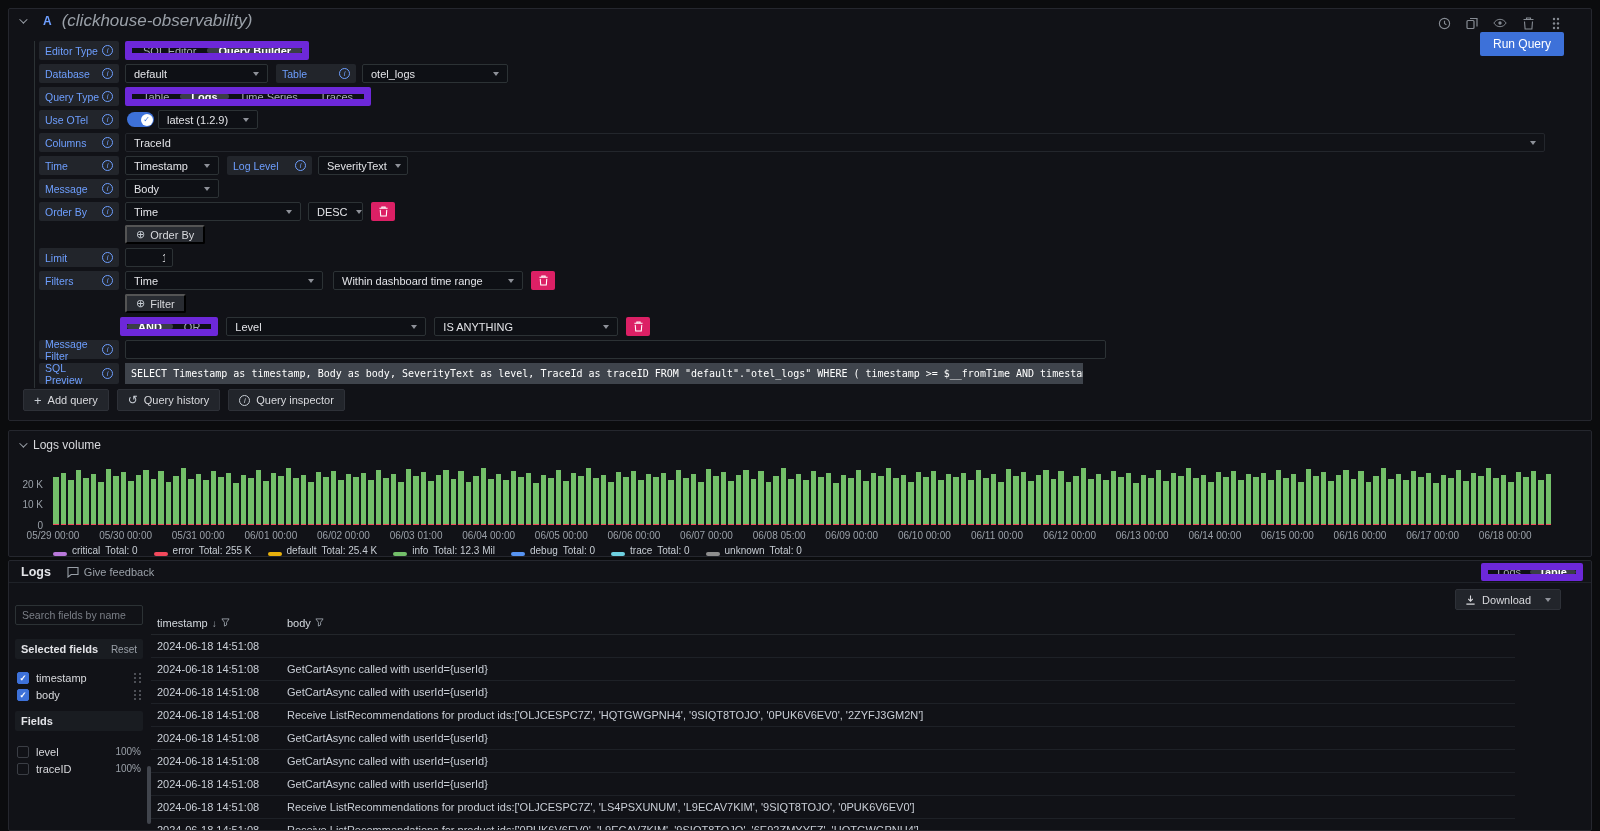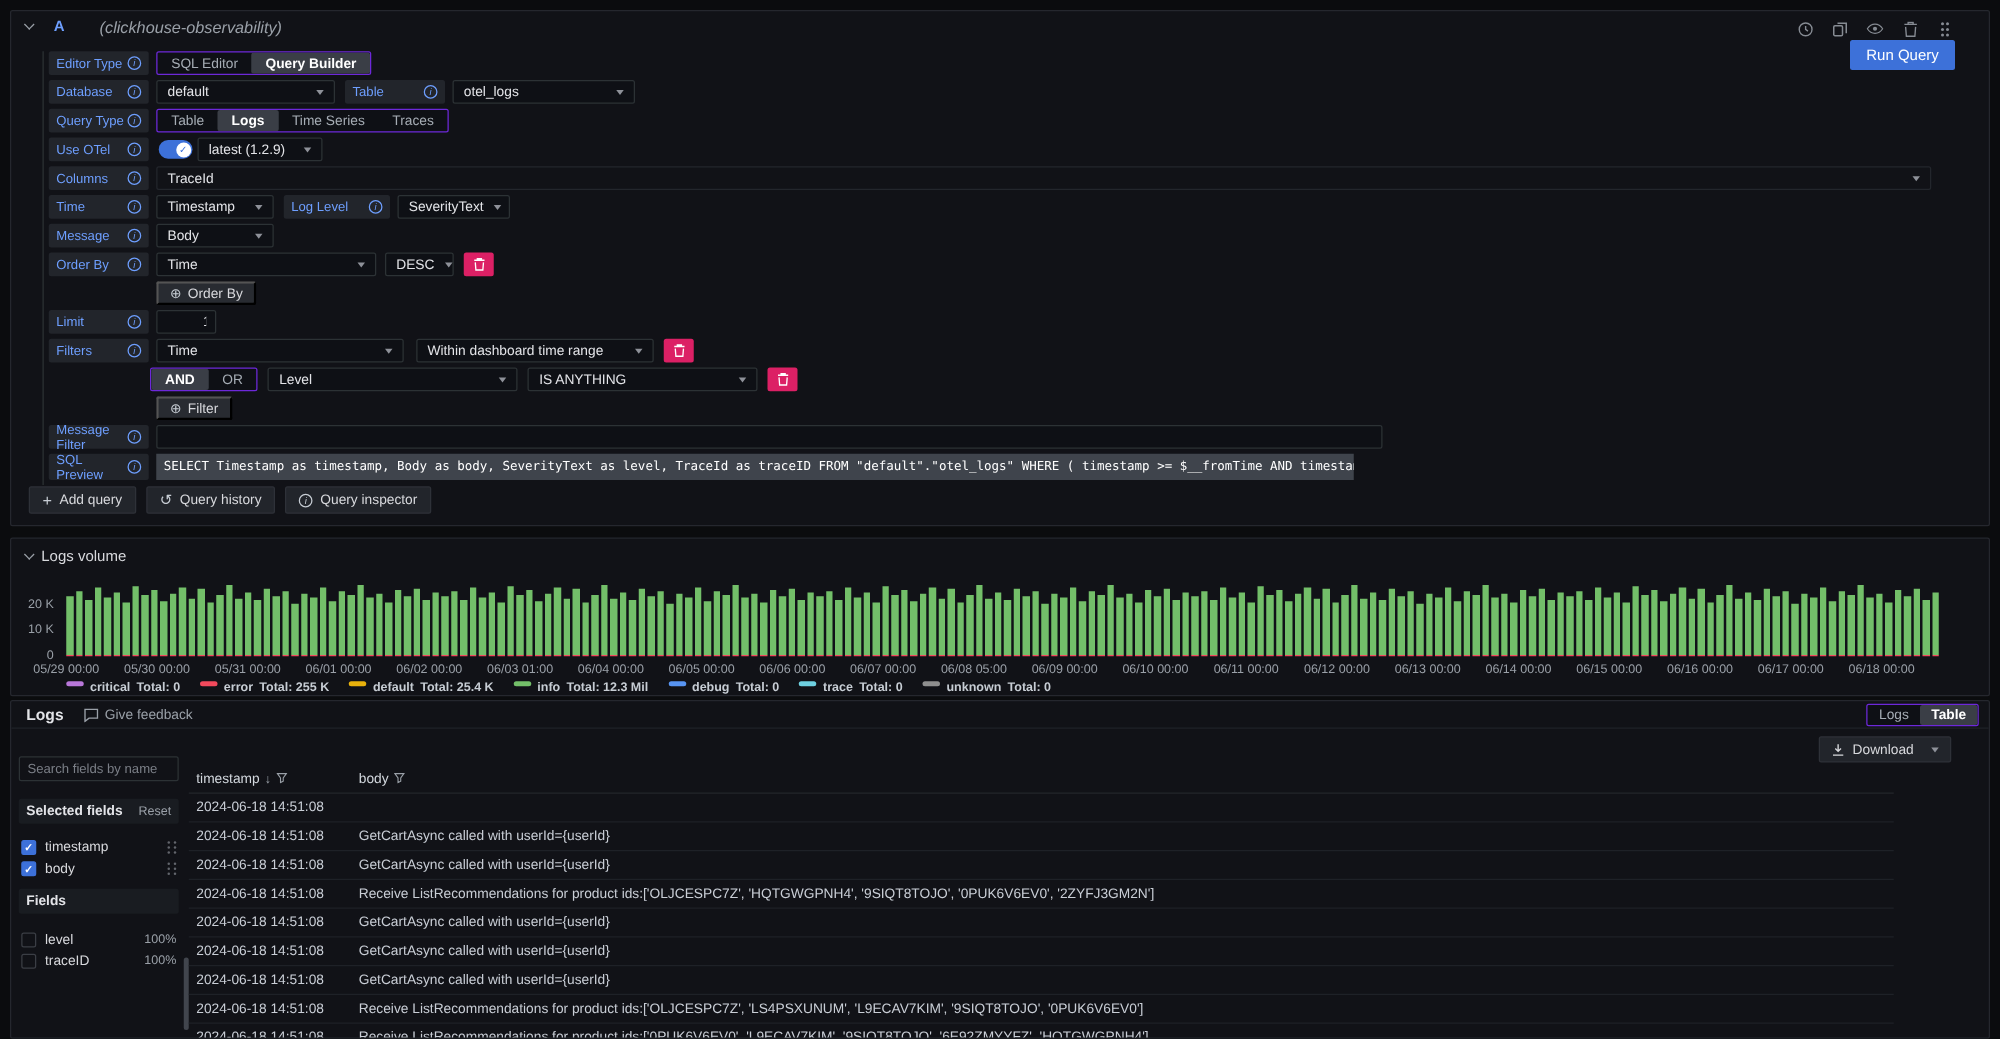--- a/index.html
+++ b/index.html
@@ -8,42 +8,42 @@
     width:1600px; height:831px; position:relative; overflow:hidden;
     background:#0b0c0e; color:#d8d9dd;
     font-family:"Liberation Sans", sans-serif; font-size:11px;
   }
   .panel { position:absolute; background:#111217; border:1px solid #25272e; border-radius:2px; }
 
   
   #qe-panel { left:8px; top:8px; width:1584px; height:413px; }
   #qe-header { display:flex; align-items:center; height:24px; padding:0 10px; gap:10px; }
   .refid { color:#6e9fff; font-weight:bold; font-size:12px; margin-left:8px; }
-  .ds-name { font-style:italic; color:#9aa0a8; font-size:13px; margin-left:18px; }
+  .ds-name { font-style:italic; color:#9aa0a8; font-size:17px; }
   #qe-icons { position:absolute; right:28px; top:7px; display:flex; gap:14px; align-items:center; }
   #qe-icons .hicon { width:14px; height:14px; display:flex; align-items:center; justify-content:center; color:#868b93; }
   .runq { position:absolute; right:27px; top:23px; height:24px; background:#3d71d9; color:#fff;
           border:none; border-radius:2px; font-size:12px; font-weight:500; padding:0 13px;
           font-family:"Liberation Sans",sans-serif; display:flex; align-items:center; }
   #qe-form { position:absolute; left:25px; top:32px; right:20px; border-left:1px solid #2c3235; padding-left:4px; }
   .frow { display:flex; align-items:stretch; height:19px; margin-bottom:4px; }
   .lbl { width:80px; min-width:80px; background:#22252b; color:#6e9fff; display:flex; align-items:center;
          justify-content:space-between; padding:0 6px; font-size:10.5px; font-weight:500; border-radius:2px; margin-right:2px; }
   .lbl.ghost { background:transparent; }
   .lbl2 { margin-left:8px; }
   .info { width:11px; height:11px; min-width:11px; border-radius:50%; border:1px solid #6e9fff; color:#6e9fff;
           display:flex; align-items:center; justify-content:center; font-size:7.5px; font-style:italic; }
   .info::before { content:"i"; }
   .sel { background:#0e1015; border:1px solid #2c3235; border-radius:2px; display:flex; align-items:center;
          justify-content:space-between; padding:0 8px; color:#e3e4e8; font-weight:500; margin-left:4px; }
   .caret { width:0; height:0; border-left:3.5px solid transparent; border-right:3.5px solid transparent;
            border-top:4px solid #8e9199; margin-left:8px; }
   .chev-open { width:6px; height:6px; border-right:1.5px solid #9aa0a8; border-bottom:1.5px solid #9aa0a8;
                transform:rotate(45deg) translateY(-2px); display:inline-block; }
-  .seg { display:flex; background:#0e1015; border:1px solid #6d28d9; border-radius:2px; margin-left:4px; overflow:hidden; }
+  .seg { display:flex; background:#0e1015; border:7px solid #6d28d9; border-radius:2px; margin-left:4px; overflow:hidden; }
   .seg .opt { display:flex; align-items:center; padding:0 11px; color:#a6adb5; cursor:default; }
   .seg .opt.active { background:#3a3e46; color:#fff; font-weight:600; border-radius:2px; }
   .toggle { width:27px; height:15px; min-width:27px; border-radius:8px; background:#3d71d9; position:relative;
             margin-left:6px; align-self:center; }
   .toggle .knob { position:absolute; right:1.5px; top:1.5px; width:12px; height:12px; background:#fff; border-radius:50%;
                   display:flex; align-items:center; justify-content:center; color:#3d71d9; font-size:8px; }
   .toggle .knob::before { content:"\2713"; }
   .gfinput { background:#0e1015; border:1px solid #2c3235; border-radius:2px; color:#e3e4e8; font-size:11px;
              padding:0 7px; margin-left:4px; font-family:"Liberation Sans",sans-serif; }
   .trashbtn { width:24px; min-width:24px; background:#dc2065; border:none; border-radius:2px; margin-left:8px;
@@ -67,21 +67,21 @@
   .ptitle { display:flex; align-items:center; gap:8px; padding:7px 0 0 10px; font-size:12px; font-weight:500; color:#d8d9dd; }
   #yticks { position:absolute; left:0; top:32px; width:38px; height:62px; }
   #yticks span { position:absolute; right:4px; transform:translateY(50%); color:#9aa0a8; font-size:10px; }
   #bars { position:absolute; left:44px; right:40px; top:32px; height:62px; display:flex; align-items:flex-end; gap:2px; }
   .bar { flex:1; height:100%; display:flex; flex-direction:column; justify-content:flex-end; }
   .bar-g { background:#73bf69; width:100%; }
   .bar-r { background:#f2495c; width:100%; }
   #xlabels { position:absolute; left:44px; right:40px; top:99px; height:12px; }
   #xlabels span { position:absolute; transform:translateX(-50%); color:#9aa0a8; font-size:10px; white-space:nowrap; }
   #legend { position:absolute; left:44px; top:114px; display:flex; gap:16px; align-items:center; }
-  .litem { display:flex; align-items:flex-start; gap:5px; font-size:10px; color:#c7cdd4; white-space:nowrap;font-weight:bold; }
+  .litem { display:flex; align-items:flex-end; gap:5px; font-size:10px; color:#c7cdd4; white-space:nowrap; }
   .lswatch { width:14px; height:4px; border-radius:2px; }
 
   
   #logs-panel { left:8px; top:560px; width:1584px; height:271px; overflow:hidden; }
   #logs-header { display:flex; align-items:center; height:22px; padding:0 8px; border-bottom:1px solid #1f2228; }
   #logs-title { font-size:12.5px; font-weight:bold; color:#e3e4e8; margin-left:4px; }
   #feedback { display:flex; align-items:center; gap:5px; color:#9aa0a8; font-size:11px; margin-left:16px; }
   #view-toggle { margin-left:auto; height:18px; }
   #view-toggle .opt { padding:0 9px; font-size:11px; }
   #download-btn { position:absolute; top:28px; right:30px; height:21px; background:#22252b; border:1px solid #2e3138;
@@ -314,45 +314,45 @@
         </div>
       <button class="trashbtn">
         <svg width="9" height="11" viewBox="0 0 11 13">
             <path d="M0.5 2.5h10M3.5 2V1h4v1M1.5 4.5l.6 7.5h6.8l.6-7.5" fill="none" stroke="#fff" stroke-width="1.3"></path>
           </svg>
       </button>
     </div>
 
     <div class="frow">
       <div class="lbl ghost"></div>
+      <button class="addbtn">
+          <span class="plus-circle"></span>
+          <span>Filter</span>
+        </button>
+    </div>
+
+    <div class="frow">
+      <div class="lbl ghost"></div>
       <div class="seg" style="margin-left:-1px">
         <div class="opt active">AND</div>
         <div class="opt">OR</div>
       </div>
       <div class="sel" style="width:200px;margin-left:8px">
           <span>Level</span>
           <span class="caret"></span>
         </div>
       <div class="sel" style="width:184px;margin-left:8px">
           <span>IS ANYTHING</span>
           <span class="caret"></span>
         </div>
       <button class="trashbtn">
         <svg width="9" height="11" viewBox="0 0 11 13">
             <path d="M0.5 2.5h10M3.5 2V1h4v1M1.5 4.5l.6 7.5h6.8l.6-7.5" fill="none" stroke="#fff" stroke-width="1.3"></path>
           </svg>
       </button>
-    </div>
-
-    <div class="frow">
-      <div class="lbl ghost"></div>
-      <button class="addbtn">
-          <span class="plus-circle"></span>
-          <span>Filter</span>
-        </button>
     </div>
 
     <div class="frow">
       <div class="lbl">
           <span>Message Filter</span>
           <span class="info"></span>
         </div>
       <input class="gfinput" style="width: 981px;" value="">
     </div>
 

